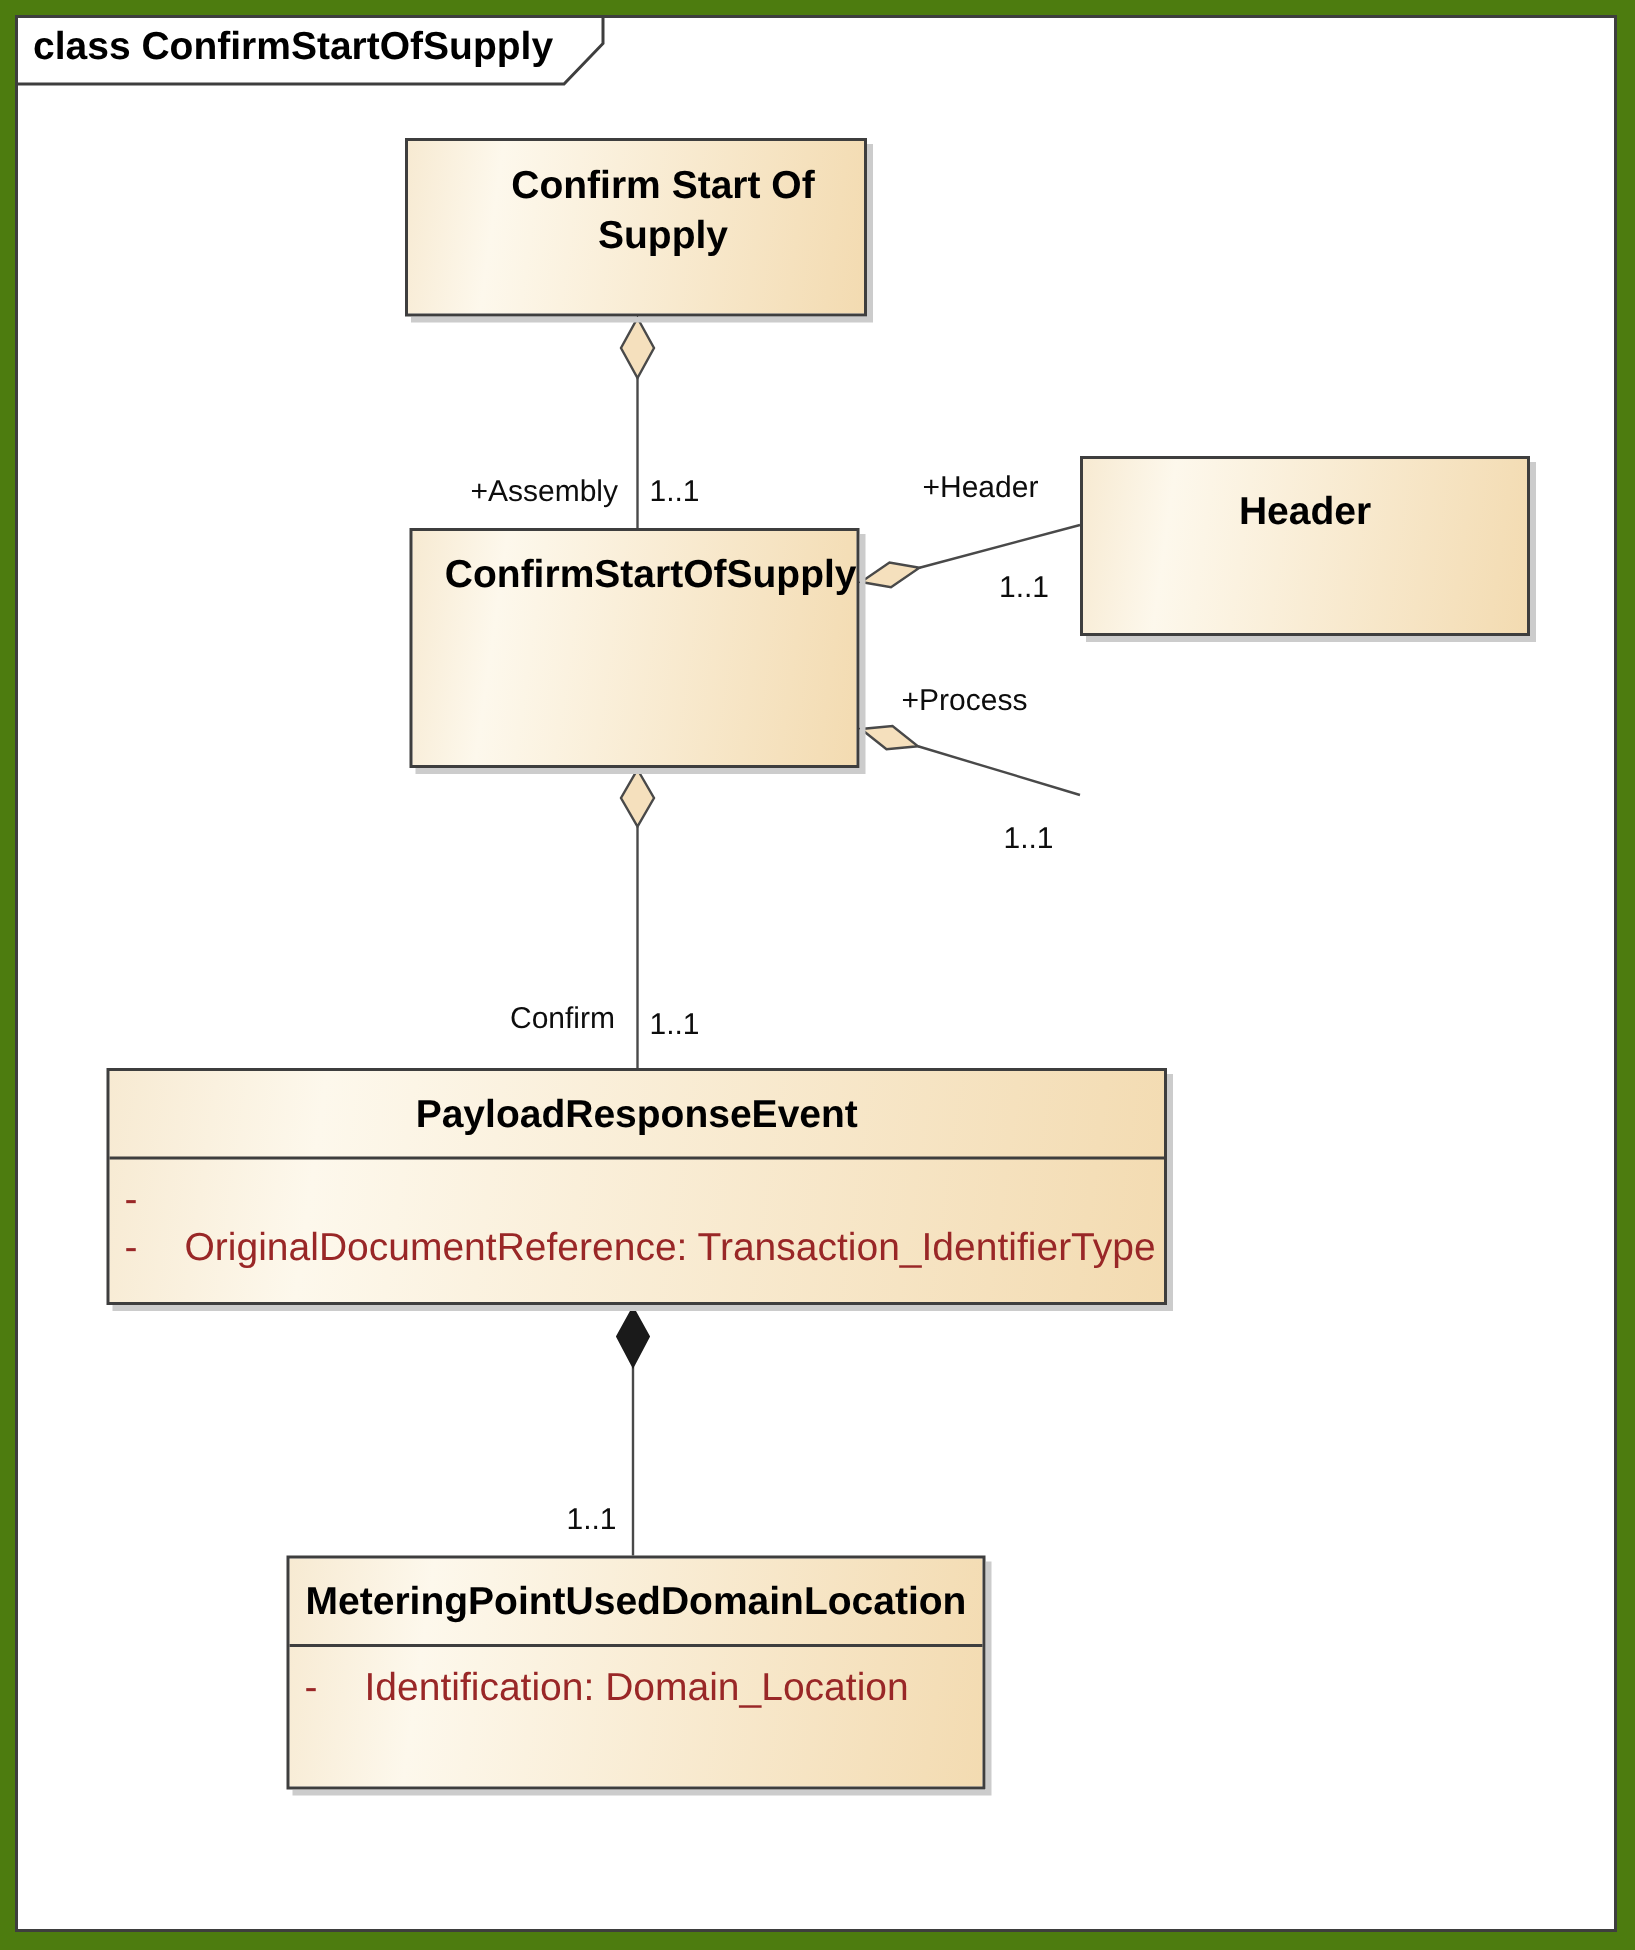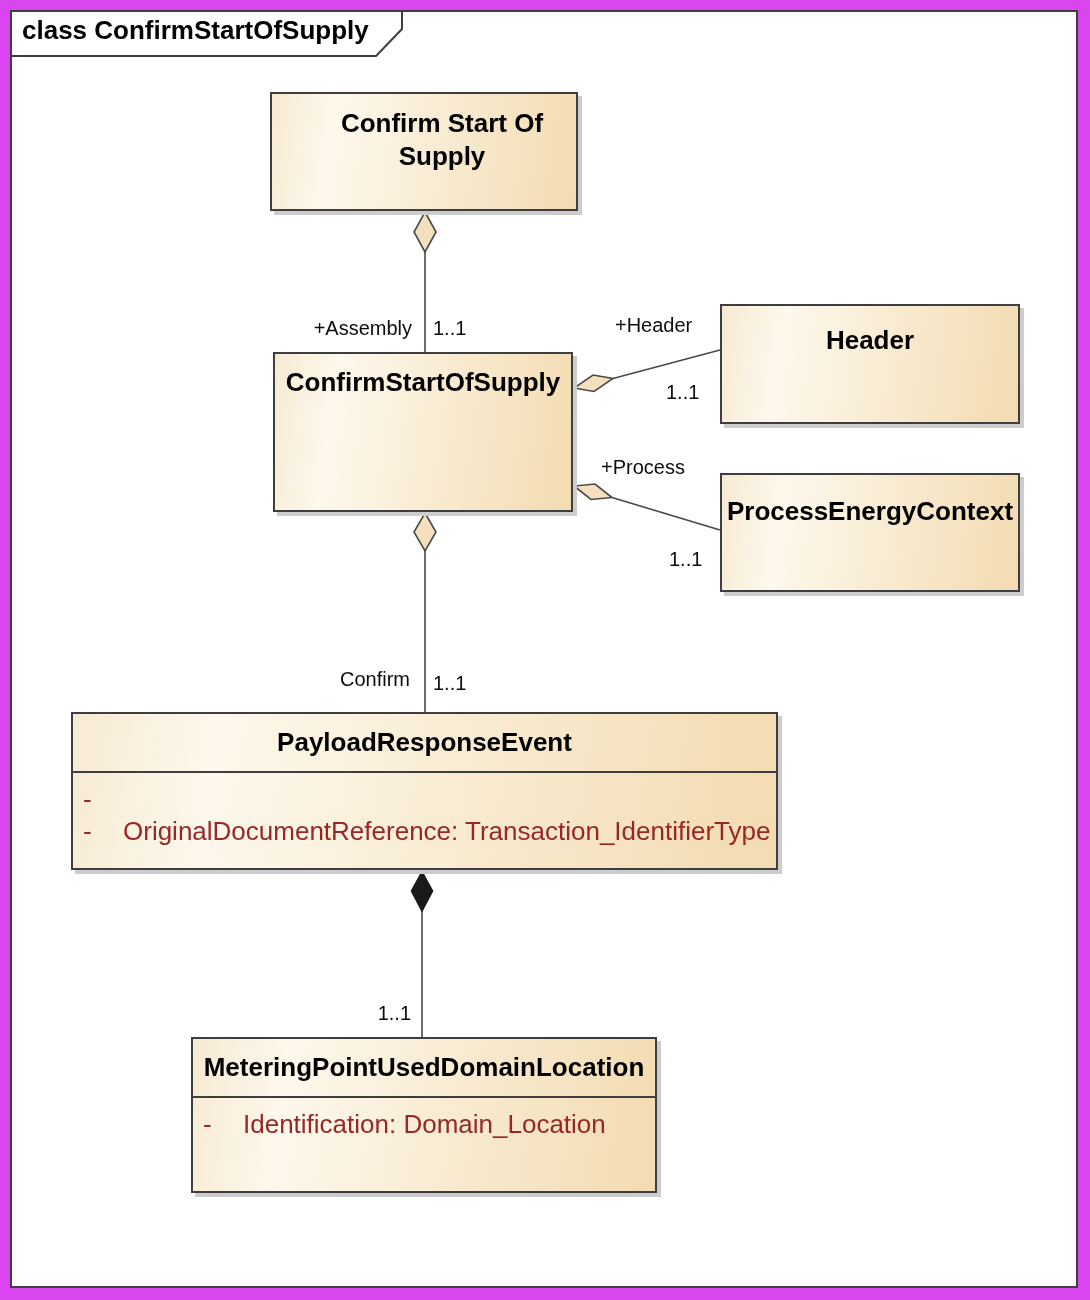--- a/index.html
+++ b/index.html
@@ -1,17 +1,17 @@
 <!DOCTYPE html>
 <html><head>
 <meta charset="utf-8">
 <style>
   html,body{margin:0;padding:0;background:#ffffff;}
   #canvas{
-    position:relative;width:1090px;height:1300px;background:#d946ef;overflow:hidden;
+    position:relative;width:1090px;height:1300px;background:#4d7c0f;overflow:hidden;
     font-family:"Liberation Sans","DejaVu Sans",sans-serif;color:#111;
   }
   
   .frame{position:absolute;left:10px;top:10px;width:1064px;height:1274px;border:2px solid #3e3e3e;background:#fff;}
   .frame-tab{position:absolute;left:10px;top:10px;width:400px;height:48px;}
   .frame-title{
     position:absolute;left:22px;top:15px;font-size:26px;font-weight:bold;color:#000;white-space:nowrap;
   }
   
   svg.connectors{position:absolute;left:0;top:0;pointer-events:none;}
@@ -87,31 +87,28 @@
   <div class="lbl r" style="left:290px;top:664px;width:120px;">Confirm</div>
   <div class="lbl" style="left:433px;top:668px;">1..1</div>
 
   <div class="lbl r" style="left:331px;top:998px;width:80px;">1..1</div>
 
   <div class="uml-class" style="left:270px;top:92px;width:308px;height:119px;">
     <div class="cls-name" style="padding-top:13px;margin-left:36px;">Confirm Start Of
 Supply</div>
   </div>
 
-  <div class="uml-class" style="left:273px;top:352px;width:300px;height:160px;">
+  <div class="uml-class" style="left:273px;top:352px;width:300px;height:160px;align-items:flex-end;">
     <div class="cls-name" style="padding-top:12px;">ConfirmStartOfSupply</div>
   </div>
 
   <div class="uml-class" style="left:720px;top:304px;width:300px;height:120px;">
     <div class="cls-name" style="padding-top:18px;">Header</div>
   </div>
 
-  <div class="uml-class" style="left:720px;top:473px;width:300px;height:119px;">
-    <div class="cls-name" style="padding-top:20px;">ProcessEnergyContext</div>
-  </div>
 
   <div class="uml-class" style="left:71px;top:712px;width:707px;height:158px;">
     <div class="cls-name" style="height:45px;padding-top:12px;text-align:center;">PayloadResponseEvent</div>
     <div class="cls-attrs">
       <div class="attr-row">
         <span class="attr-dash">-</span>
       </div>
       <div class="attr-row">
         <span class="attr-dash">-</span>
         <span>OriginalDocumentReference: Transaction_IdentifierType</span>

